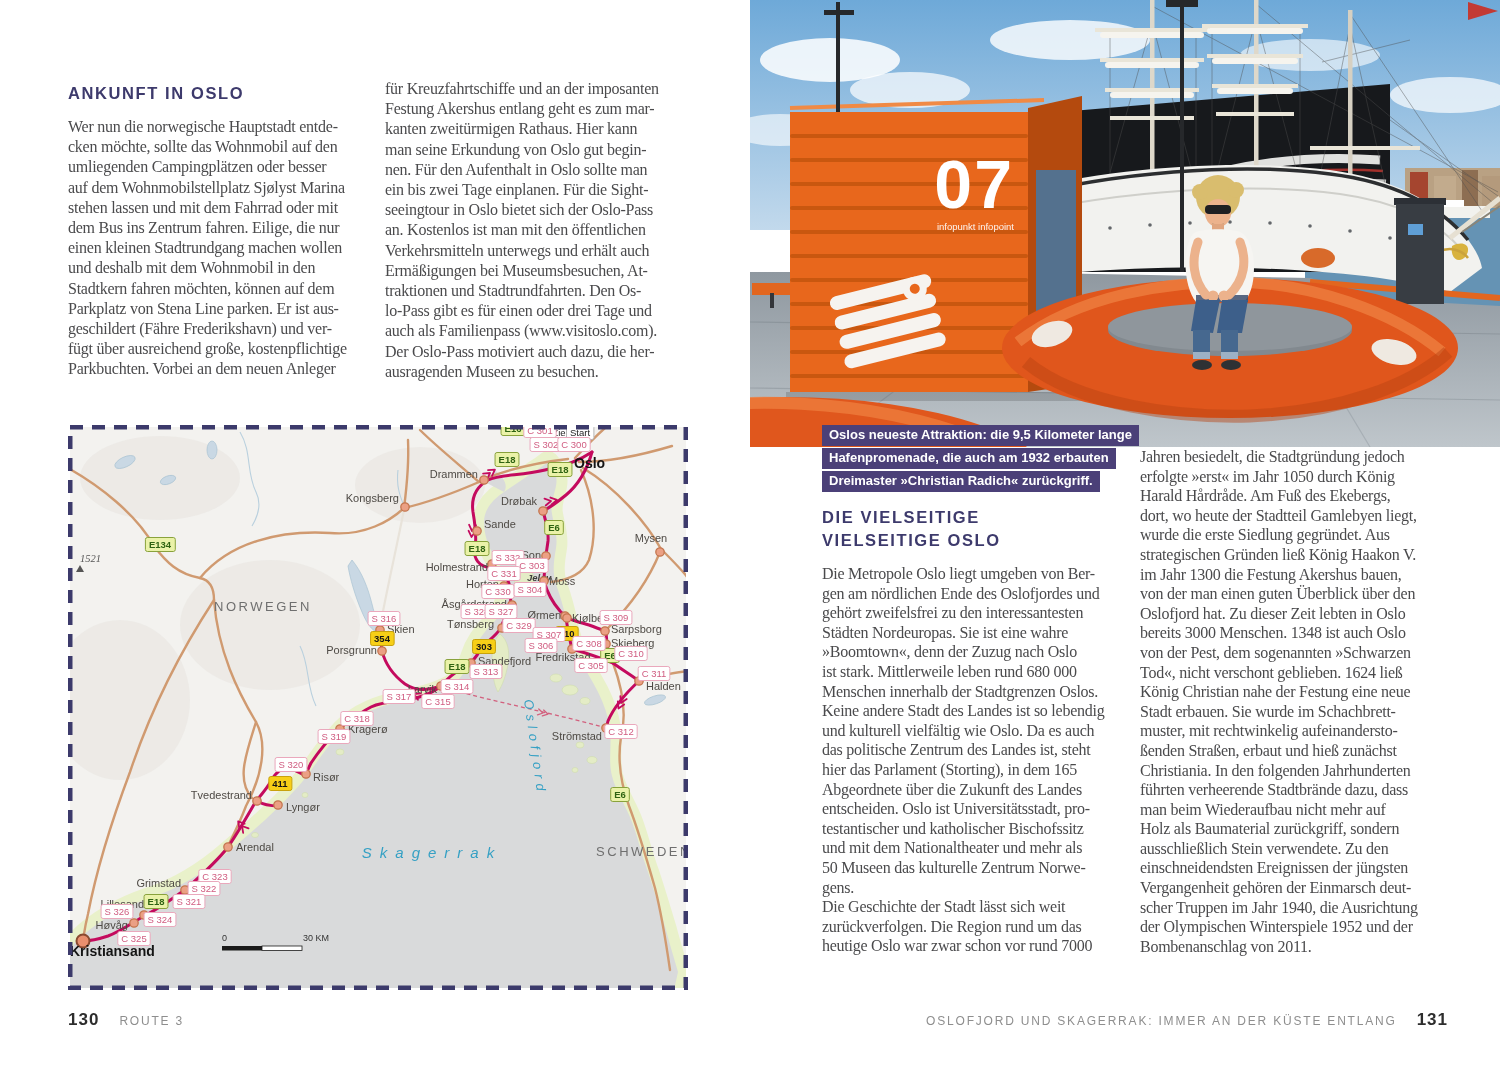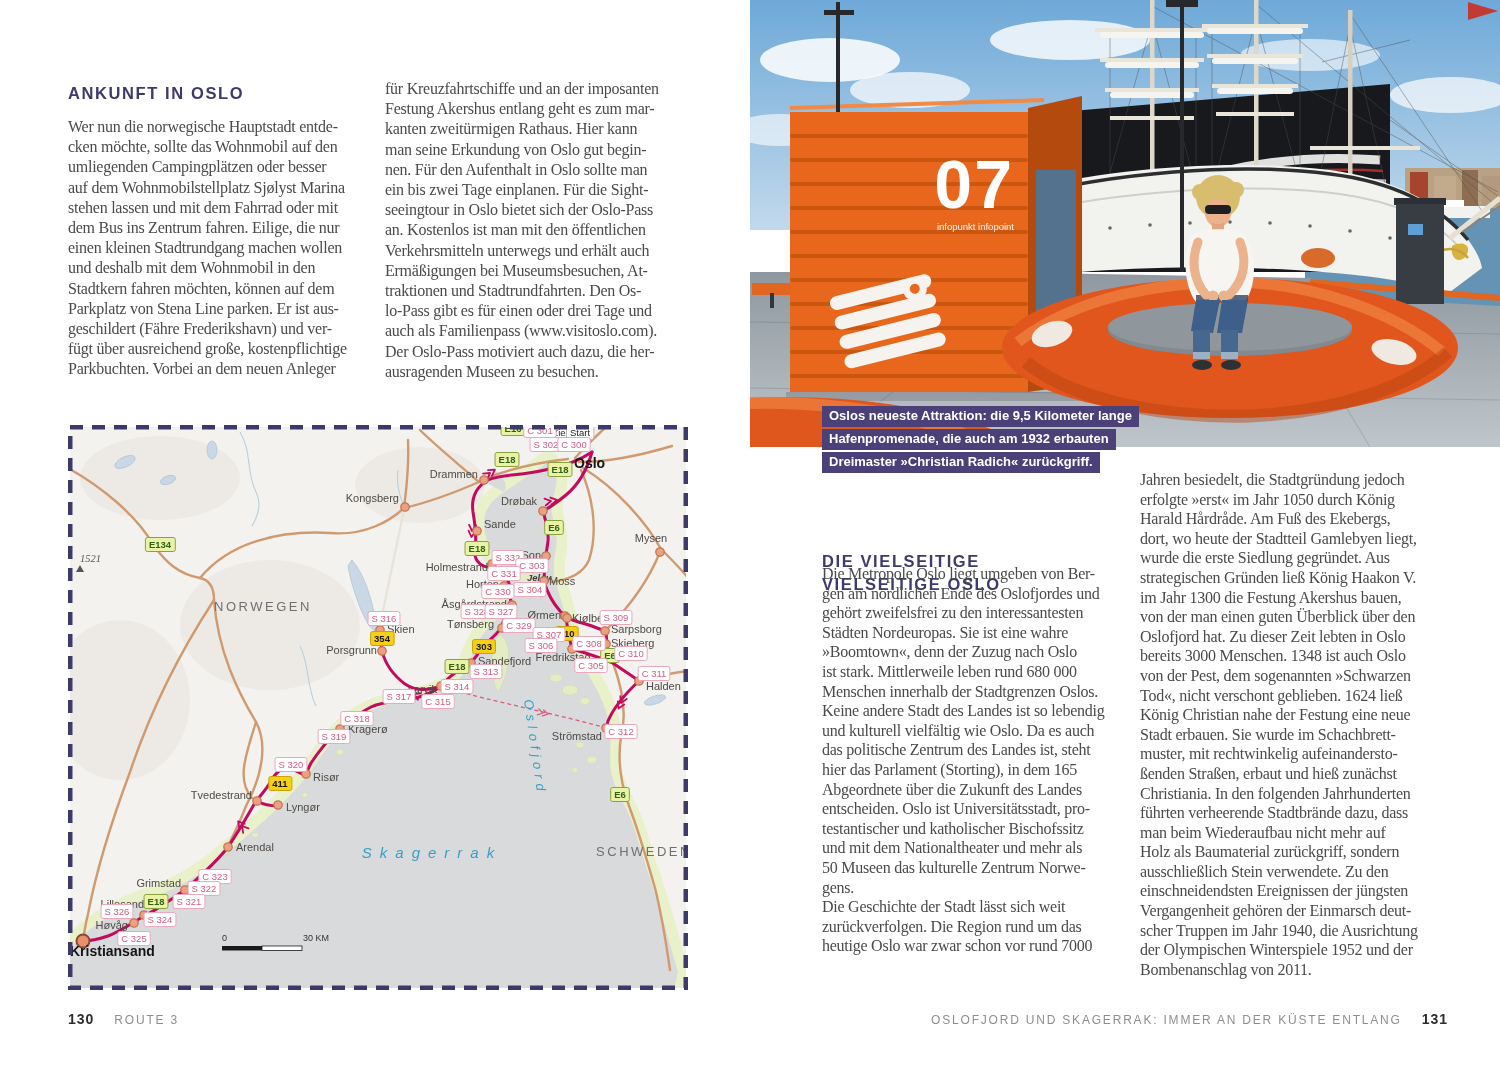--- a/index.html
+++ b/index.html
@@ -8,21 +8,21 @@
   .abs{position:absolute;}
   
   .head{font-family:"Liberation Sans",sans-serif;font-weight:700;font-size:16.5px;
         letter-spacing:1.6px;color:#3d3a6c;line-height:23px;}
   
   .col{white-space:pre-line;font-size:16px;letter-spacing:-0.25px;color:#4a4a4c;}
   .lh-left{line-height:20.2px;}
   .lh-right{line-height:19.6px;}
   
   .foot{font-family:"Liberation Sans",sans-serif;font-size:12px;letter-spacing:1.8px;color:#8e8e8e;}
-  .pnum{font-family:"Liberation Sans",sans-serif;font-size:14px;font-weight:700;color:#2d2d2d;letter-spacing:1px;}
+  .pnum{font-family:"Liberation Sans",sans-serif;font-size:17px;font-weight:700;color:#2d2d2d;letter-spacing:1px;}
   
   .cap{font-family:"Liberation Sans",sans-serif;font-weight:700;font-size:13px;color:#fff;}
   .cap .line{display:table;background:#4b4078;padding:2px 7px 3px 7px;margin-bottom:2px;line-height:16px;}
   
   .mland{fill:#f3f2ef;}
   .mrelief{fill:#e9e7e3;opacity:.7;}
   .msea{fill:#d9dadb;}
   .mgreen{stroke:#e9f1ca;stroke-width:22;fill:none;stroke-linejoin:round;stroke-linecap:round;}
   .misl{fill:#e4ecc6;stroke:#cfdcae;stroke-width:.6;}
   .mlake{fill:#c9d8e4;stroke:#a9c3d2;stroke-width:.7;}
@@ -549,27 +549,27 @@
         <polygon points="472,300 498,300 492,333 467,333" fill="#3d5f8a"></polygon>
         <rect x="443" y="330" width="17" height="25" fill="#46688f"></rect>
         <rect x="471" y="330" width="17" height="25" fill="#46688f"></rect>
         <rect x="443" y="352" width="17" height="7" fill="#9db1c6"></rect>
         <rect x="471" y="352" width="17" height="7" fill="#9db1c6"></rect>
         <ellipse cx="452" cy="365" rx="10" ry="5" fill="#2e3134"></ellipse>
         <ellipse cx="481" cy="365" rx="10" ry="5" fill="#2e3134"></ellipse>
       </g>
     </svg>
 
-    <div class="abs cap" style="left:72px;top:406px;">
+    <div class="abs cap" style="left:72px;top:425px;">
       <div class="line">Oslos neueste Attraktion: die 9,5 Kilometer lange</div>
       <div class="line">Hafenpromenade, die auch am 1932 erbauten</div>
       <div class="line">Dreimaster »Christian Radich« zurückgriff.</div>
     </div>
 
-    <div class="abs head" style="left:72px;top:506px;margin-top:44px;">
+    <div class="abs head" style="left:72px;top:506px;">
       <div>DIE VIELSEITIGE</div>
       <div>VIELSEITIGE OSLO</div>
     </div>
     <div class="abs col lh-right" style="left:72px;top:564px;width:316px;">Die Metropole Oslo liegt umgeben von Ber-
 gen am nördlichen Ende des Oslofjordes und
 gehört zweifelsfrei zu den interessantesten
 Städten Nordeuropas. Sie ist eine wahre
 »Boomtown«, denn der Zuzug nach Oslo
 ist stark. Mittlerweile leben rund 680 000
 Menschen innerhalb der Stadtgrenzen Oslos.
@@ -579,21 +579,21 @@
 hier das Parlament (Storting), in dem 165
 Abgeordnete über die Zukunft des Landes
 entscheiden. Oslo ist Universitätsstadt, pro-
 testantischer und katholischer Bischofssitz
 und mit dem Nationaltheater und mehr als
 50 Museen das kulturelle Zentrum Norwe-
 gens.
 Die Geschichte der Stadt lässt sich weit
 zurückverfolgen. Die Region rund um das
 heutige Oslo war zwar schon vor rund 7000</div>
-    <div class="abs col lh-right" style="left:390px;top:447px;width:318px;margin-top:23px;">Jahren besiedelt, die Stadtgründung jedoch
+    <div class="abs col lh-right" style="left:390px;top:447px;width:318px;">Jahren besiedelt, die Stadtgründung jedoch
 erfolgte »erst« im Jahr 1050 durch König
 Harald Hårdråde. Am Fuß des Ekebergs,
 dort, wo heute der Stadtteil Gamlebyen liegt,
 wurde die erste Siedlung gegründet. Aus
 strategischen Gründen ließ König Haakon V.
 im Jahr 1300 die Festung Akershus bauen,
 von der man einen guten Überblick über den
 Oslofjord hat. Zu dieser Zeit lebten in Oslo
 bereits 3000 Menschen. 1348 ist auch Oslo
 von der Pest, dem sogenannten »Schwarzen

